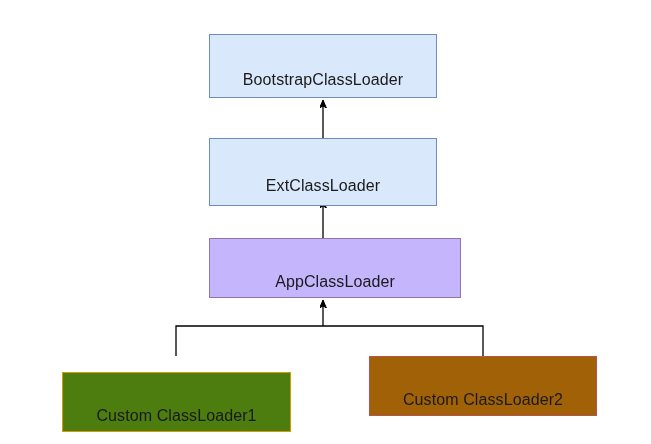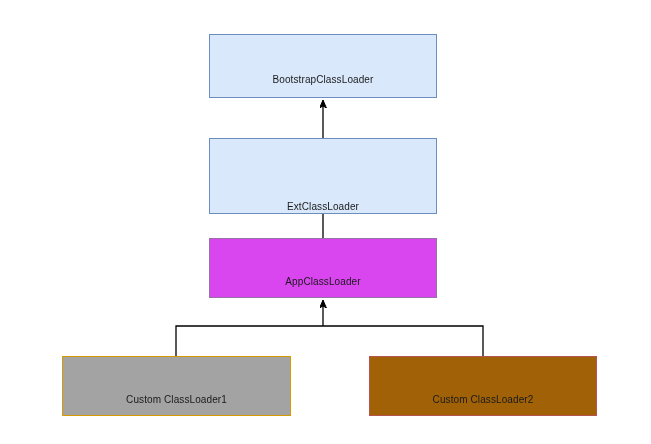--- a/index.html
+++ b/index.html
@@ -21,21 +21,21 @@
     position: absolute;
     box-sizing: border-box;
     border-style: solid;
     border-width: 1px;
     display: flex;
     align-items: center;
     justify-content: center;
     text-align: center;
   }
   .node-label {
-    font-size: 10px;
+    font-size: 16px;
     line-height: 1.2;
     color: #1a1a1a;
     letter-spacing: 0.1px;
     white-space: nowrap;
     pointer-events: none;
     margin-top: 27px;
   }
   #edges {
     position: absolute;
     left: 0;
@@ -68,29 +68,29 @@
     <g>
       <path d="M176,356 L176,326 L483,326 L483,356" fill="none" stroke="#000000" stroke-width="1.3" stroke-linejoin="miter"></path>
       <line x1="323" y1="326" x2="323" y2="300.5" stroke="#000000" stroke-width="1.3" marker-end="url(#arrowhead)"></line>
     </g>
   </svg>
 
   <div class="node" style="left:209px; top:34px; width:228px; height:64px; background:#dae8fc; border-color:#6c8ebf;">
     <span class="node-label">BootstrapClassLoader</span>
   </div>
 
-  <div class="node" style="left:209px; top:138px; width:228px; height:76px; background:#dae8fc; border-color:#6c8ebf;align-items:flex-end;">
+  <div class="node" style="left:209px; top:138px; width:228px; height:68px; background:#dae8fc; border-color:#6c8ebf;">
     <span class="node-label">ExtClassLoader</span>
   </div>
 
-  <div class="node" style="left:209px; top:238px; width:228px; height:60px; background:#d946ef; border-color:#9673a6;">
+  <div class="node" style="left:209px; top:238px; width:252px; height:60px; background:#c4b5fd; border-color:#9673a6;">
     <span class="node-label">AppClassLoader</span>
   </div>
 
-  <div class="node" style="left:62px; top:356px; width:229px; height:60px; background:#a3a3a3; border-color:#d79b00;">
+  <div class="node" style="left:62px; top:372px; width:229px; height:60px; background:#4d7c0f; border-color:#d79b00;">
     <span class="node-label">Custom ClassLoader1</span>
   </div>
 
   <div class="node" style="left:369px; top:356px; width:228px; height:60px; background:#a16207; border-color:#b85450;">
     <span class="node-label">Custom ClassLoader2</span>
   </div>
 
 </div>
 
 </body></html>

